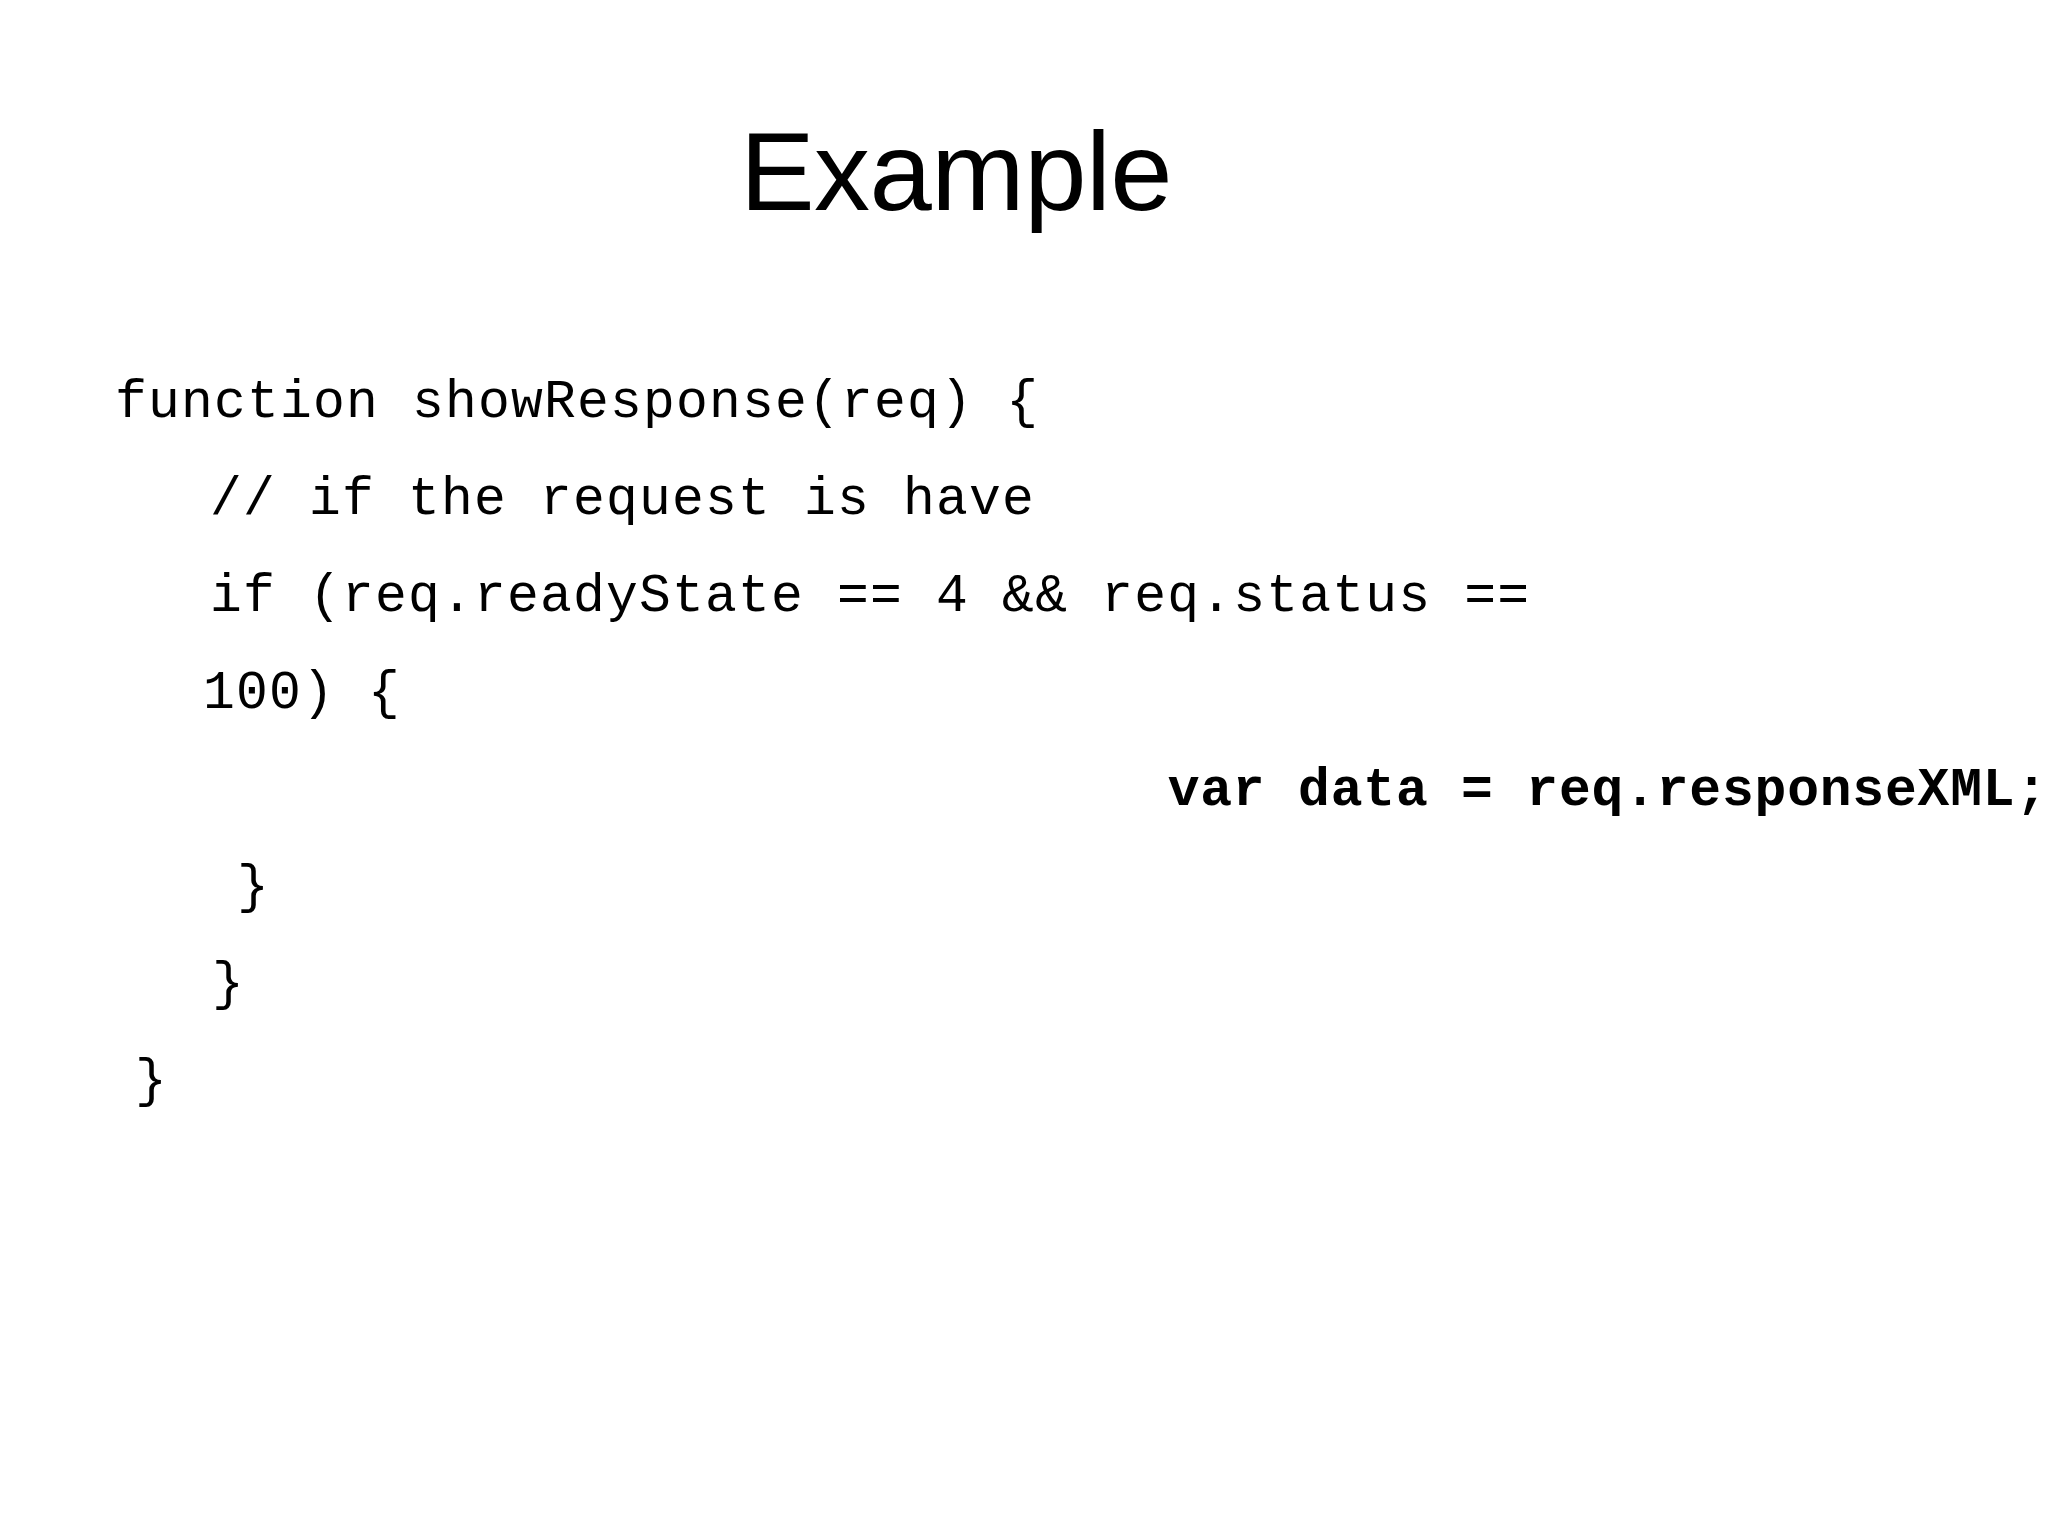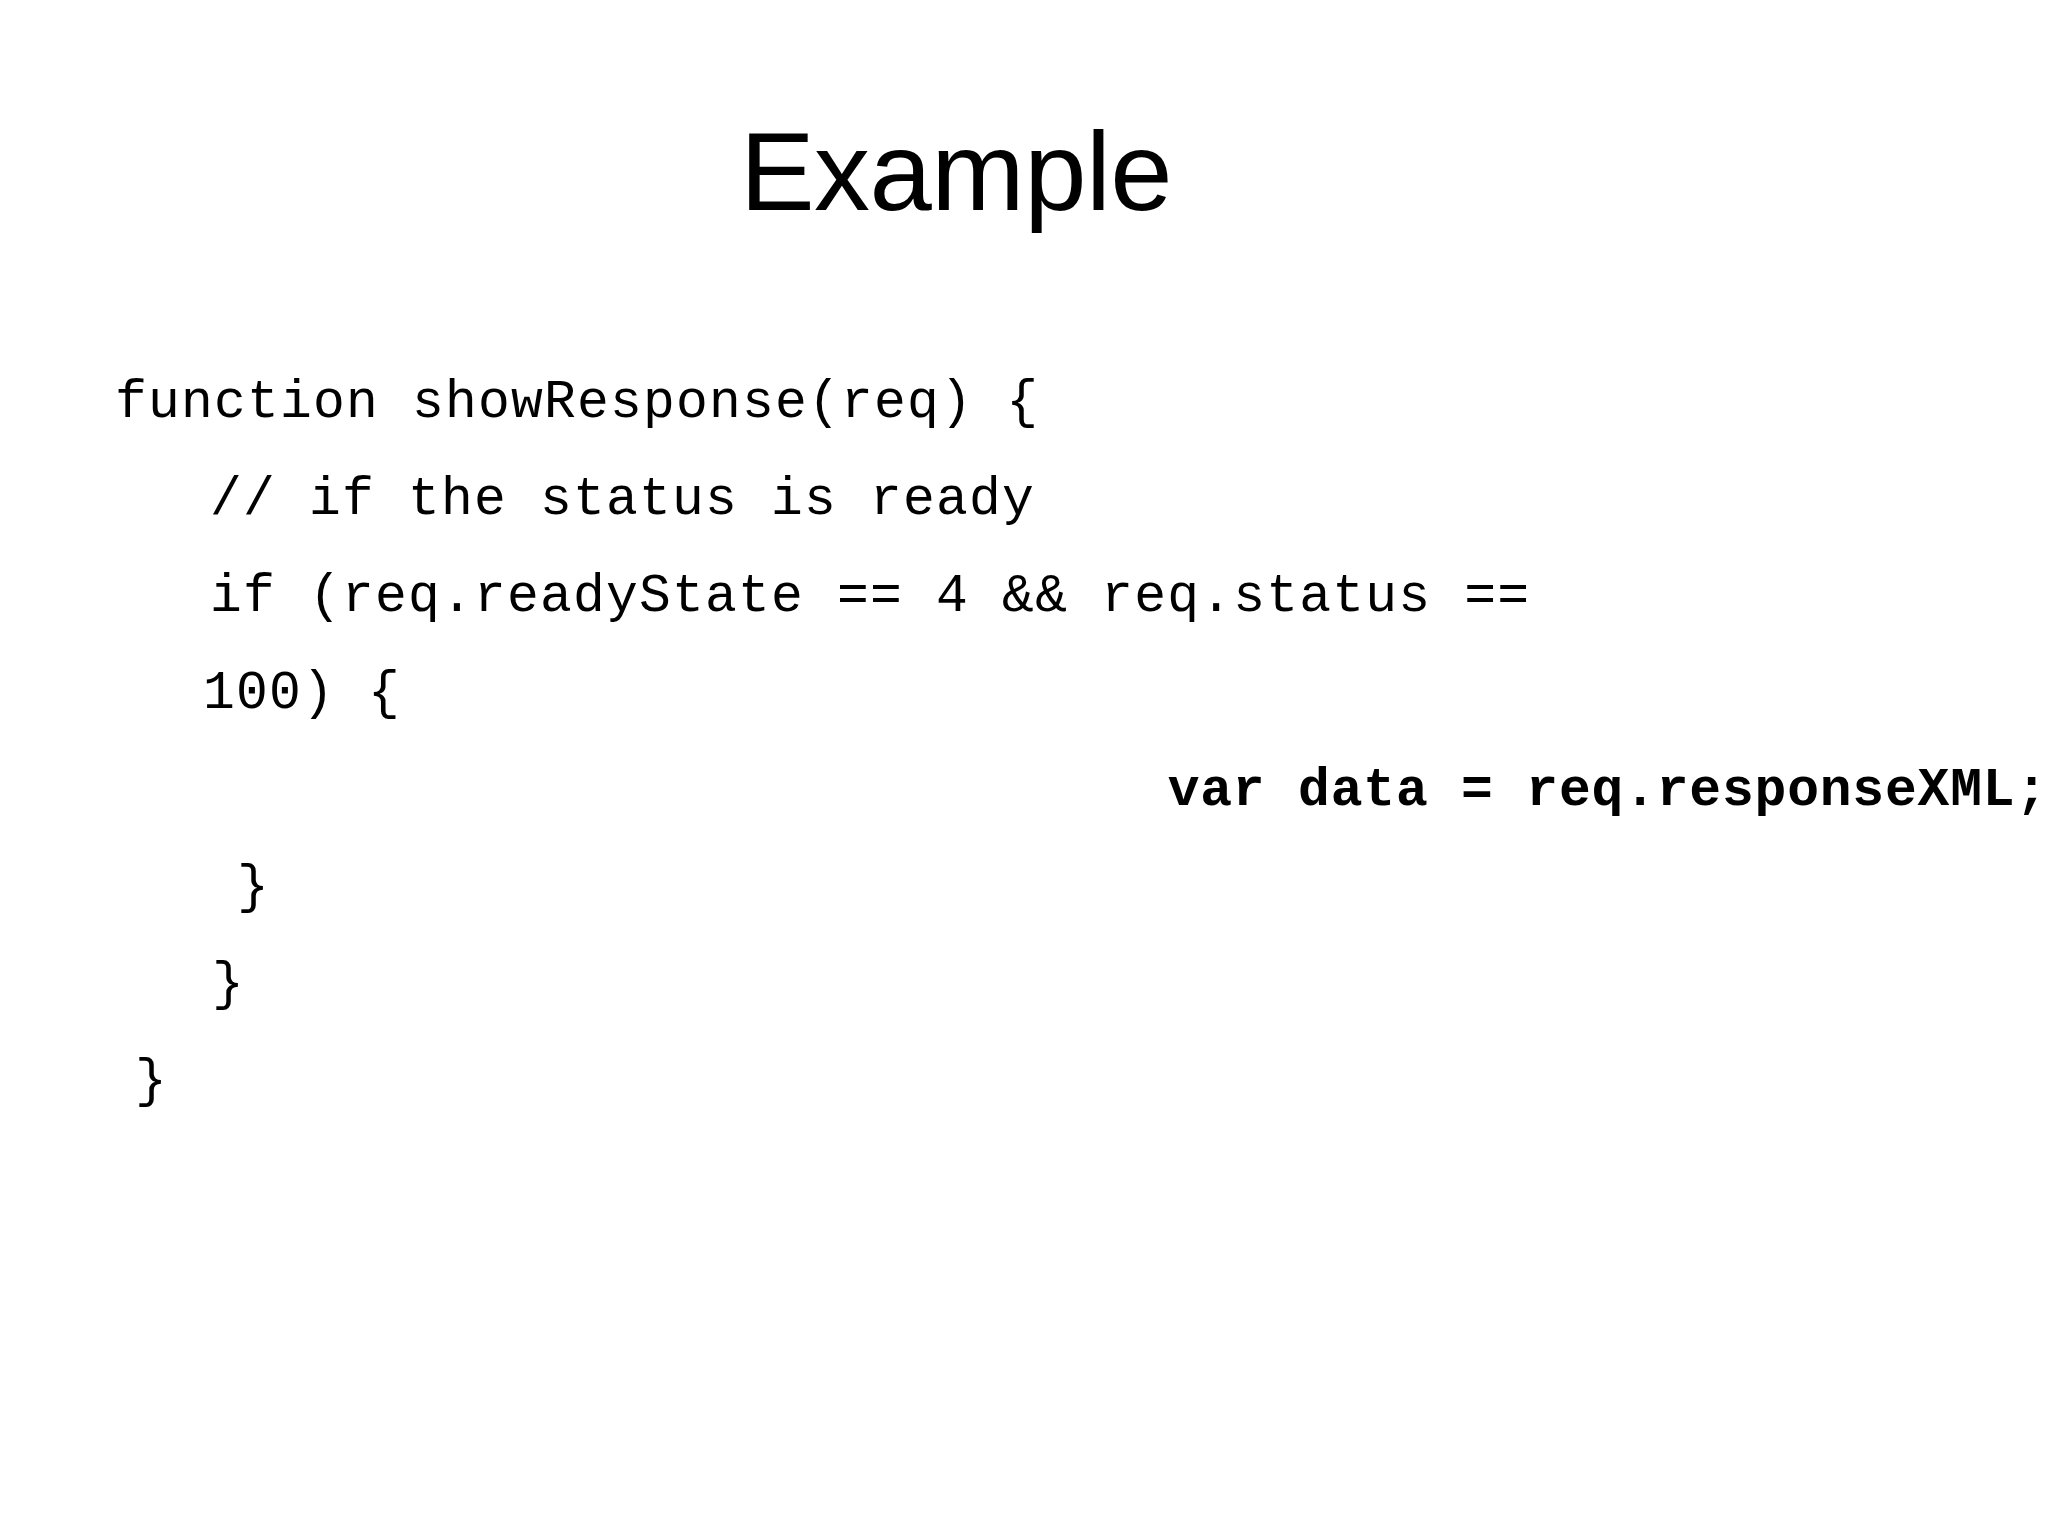--- a/index.html
+++ b/index.html
@@ -75,21 +75,21 @@
 </style>
 </head>
 <body>
 
 <div id="slide">
 
   <div id="slide-title">Example</div>
 
   <div id="code-block">
       <div class="code-line ind-0">function showResponse(req) {</div>
-      <div class="code-line ind-1">// if the status is ready</div>
+      <div class="code-line ind-1">// if the request is have</div>
       <div class="code-line ind-1">if (req.readyState == 4 &amp;&amp; req.status ==</div>
       <div class="code-line ind-1w">100) {</div>
       <div class="code-line ind-2 bold">var data = req.responseXML;</div>
       <div class="code-line ind-c1">}</div>
       <div class="code-line ind-c2">}</div>
       <div class="code-line ind-c3">}</div>
     </div>
 
 </div>
 

